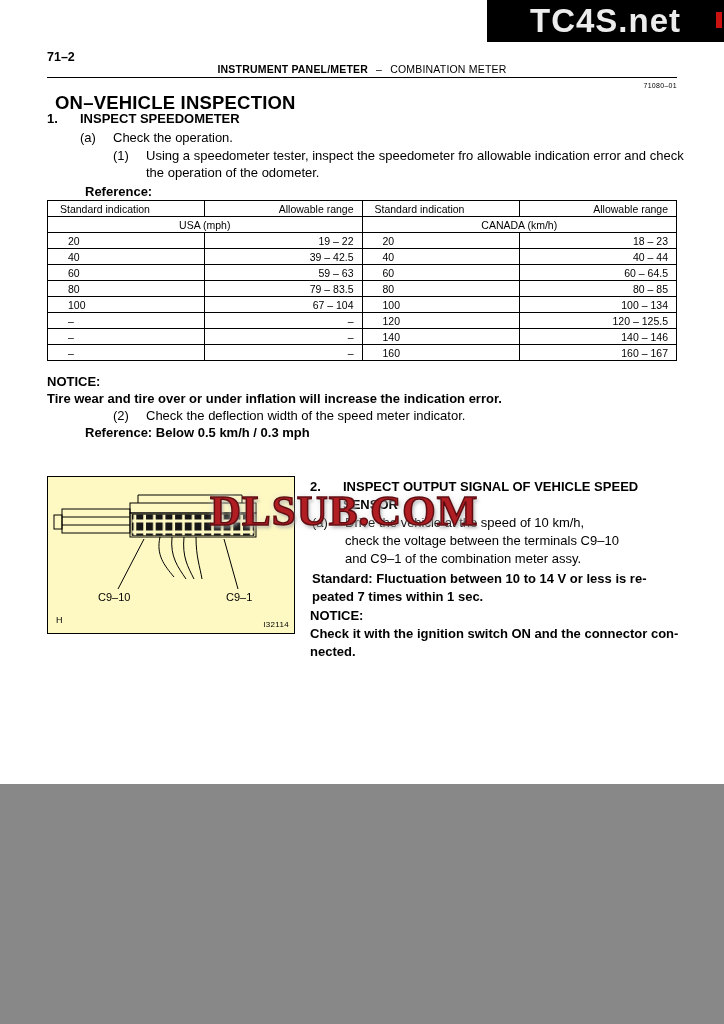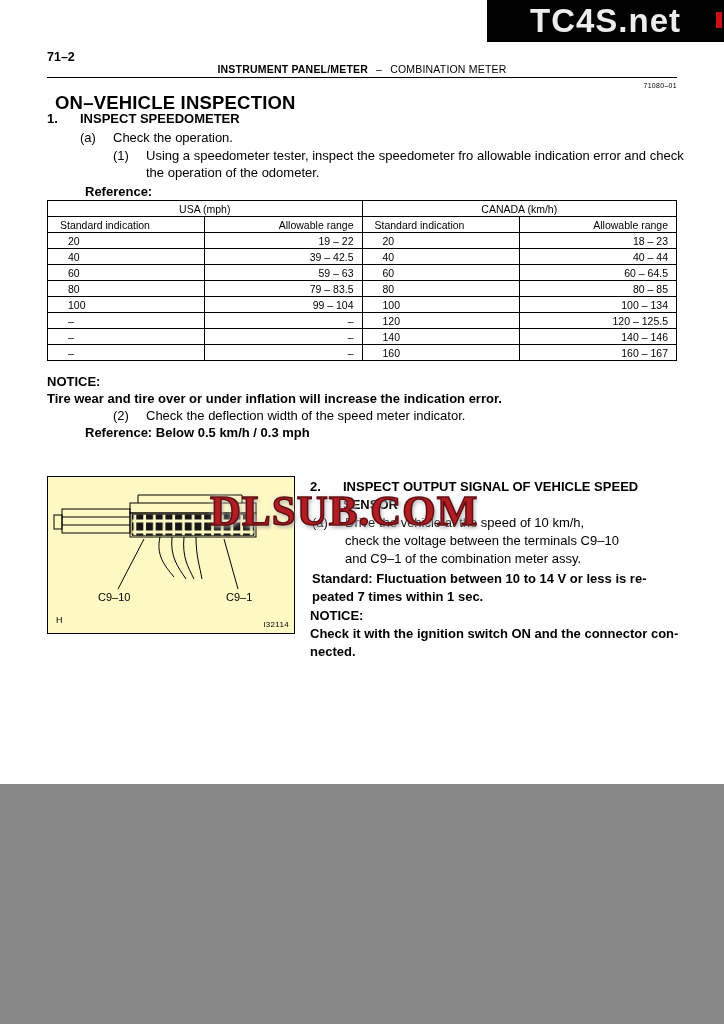--- a/index.html
+++ b/index.html
@@ -82,29 +82,29 @@
   <div class="lbl" style="left:80px;top:129px">(a)</div>
   <div class="lbl" style="left:113px;top:129px">Check the operation.</div>
   <div class="lbl" style="left:113px;top:147px">(1)</div>
   <div class="lbl" style="left:146px;top:147px">Using a speedometer tester, inspect the speedometer fro allowable indication error and check
 the operation of the odometer.</div>
   <div class="lbl b" style="left:85px;top:183px">Reference:</div>
 
   <table class="ref-table">
     <thead>
       <tr>
-        <th class="grp" colspan="2">USA (mph)</th>
-        <th class="grp" colspan="2">CANADA (km/h)</th>
-      </tr>
-      <tr>
         <th class="sub-std">Standard indication</th>
         <th class="sub-range">Allowable range</th>
         <th class="sub-std">Standard indication</th>
         <th class="sub-range">Allowable range</th>
       </tr>
+      <tr>
+        <th class="grp" colspan="2">USA (mph)</th>
+        <th class="grp" colspan="2">CANADA (km/h)</th>
+      </tr>
     </thead>
     <tbody>
         <tr>
           <td class="std">20</td>
           <td class="range">19 – 22</td>
           <td class="std">20</td>
           <td class="range">18 – 23</td>
         </tr>
         <tr>
           <td class="std">40</td>
@@ -119,21 +119,21 @@
           <td class="range">60 – 64.5</td>
         </tr>
         <tr>
           <td class="std">80</td>
           <td class="range">79 – 83.5</td>
           <td class="std">80</td>
           <td class="range">80 – 85</td>
         </tr>
         <tr>
           <td class="std">100</td>
-          <td class="range">99 – 104</td>
+          <td class="range">67 – 104</td>
           <td class="std">100</td>
           <td class="range">100 – 134</td>
         </tr>
         <tr>
           <td class="std">–</td>
           <td class="range">–</td>
           <td class="std">120</td>
           <td class="range">120 – 125.5</td>
         </tr>
         <tr>

